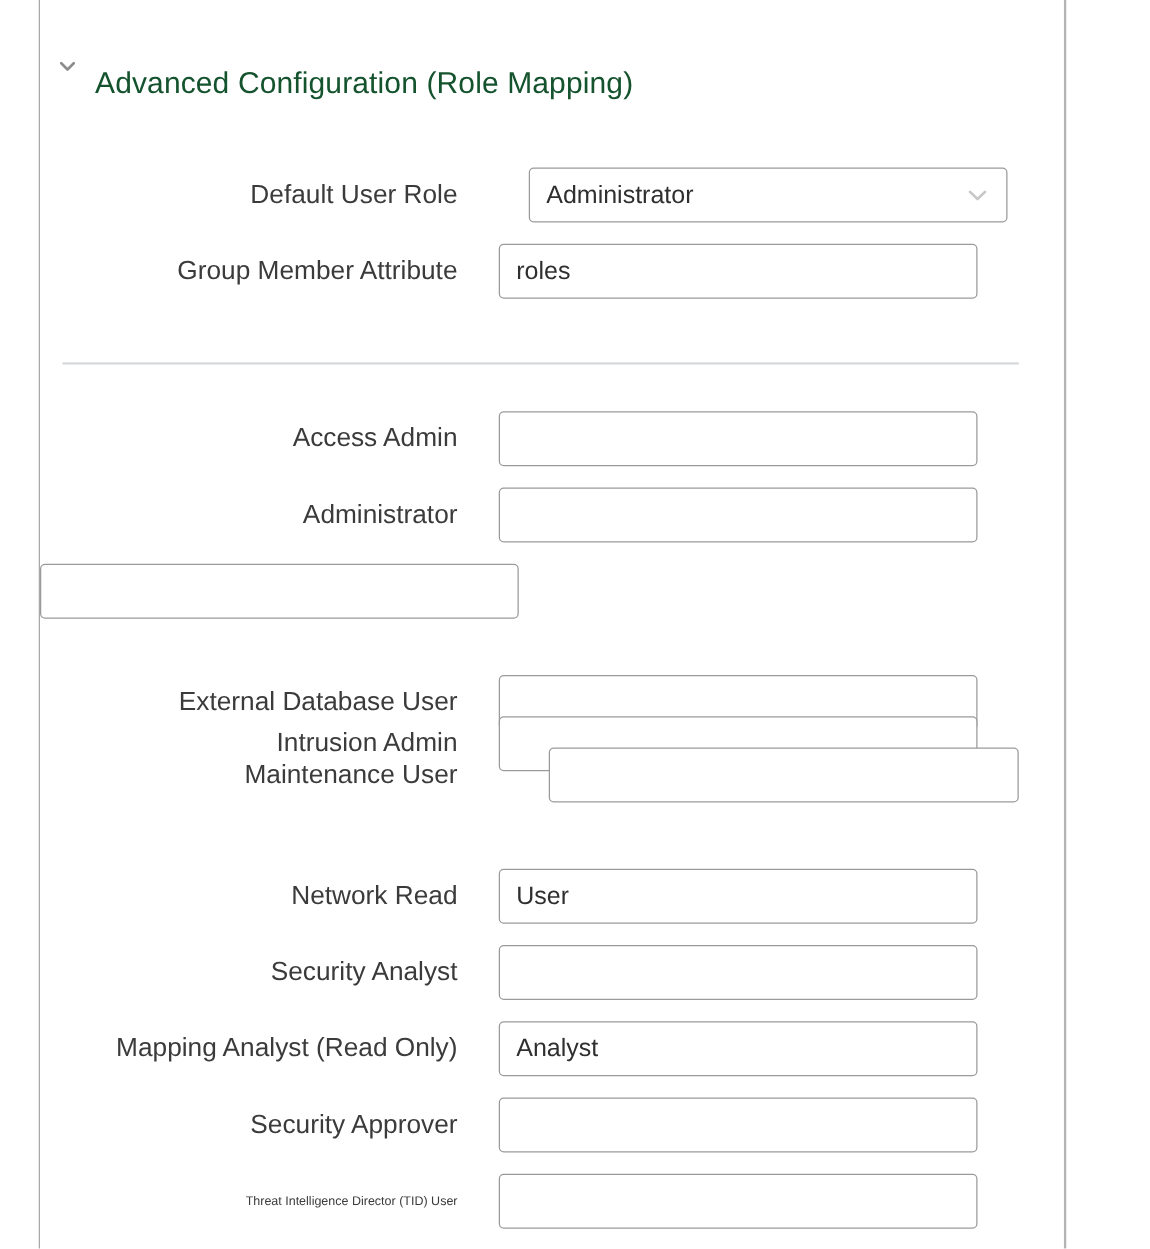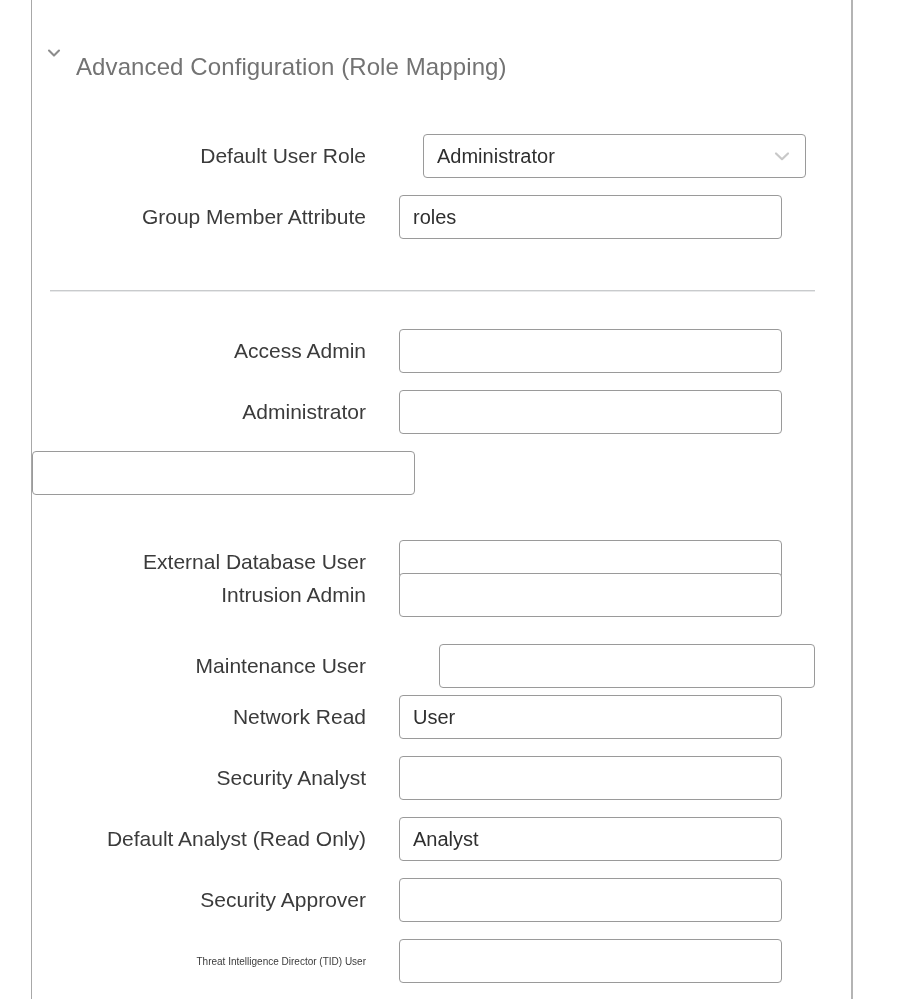--- a/index.html
+++ b/index.html
@@ -52,21 +52,21 @@
   .chevron-toggle {
     width: 44px;
     display: flex;
     align-items: center;
     justify-content: center;
     flex: none;
   }
   .chevron-toggle svg { display: block; }
   .section-title {
     font-size: 24px;
-    color: #737373;
+    color: #14532d;
     letter-spacing: .1px;
     white-space: nowrap;
     margin-top: 28px;
   }
 
   
   .form-row {
     position: absolute;
     left: 0;
     height: 44px;
@@ -193,21 +193,21 @@
       </div>
     </div>
 
     <div class="form-row" style="top:573px;">
       <div class="row-label">Intrusion Admin</div>
       <div class="control">
         <span class="value"></span>
       </div>
     </div>
 
-    <div class="form-row" style="top:644px;gap:40px;">
+    <div class="form-row" style="top:598px;gap:40px;">
       <div class="row-label">Maintenance User</div>
       <div class="control">
         <span class="value"></span>
       </div>
     </div>
 
     <div class="form-row" style="top:695px;">
       <div class="row-label">Network Read</div>
       <div class="control">
         <span class="value">User</span>
@@ -215,21 +215,21 @@
     </div>
 
     <div class="form-row" style="top:756px;">
       <div class="row-label">Security Analyst</div>
       <div class="control">
         <span class="value"></span>
       </div>
     </div>
 
     <div class="form-row" style="top:817px;">
-      <div class="row-label">Default Analyst (Read Only)</div>
+      <div class="row-label">Mapping Analyst (Read Only)</div>
       <div class="control">
         <span class="value">Analyst</span>
       </div>
     </div>
 
     <div class="form-row" style="top:878px;">
       <div class="row-label">Security Approver</div>
       <div class="control">
         <span class="value"></span>
       </div>

